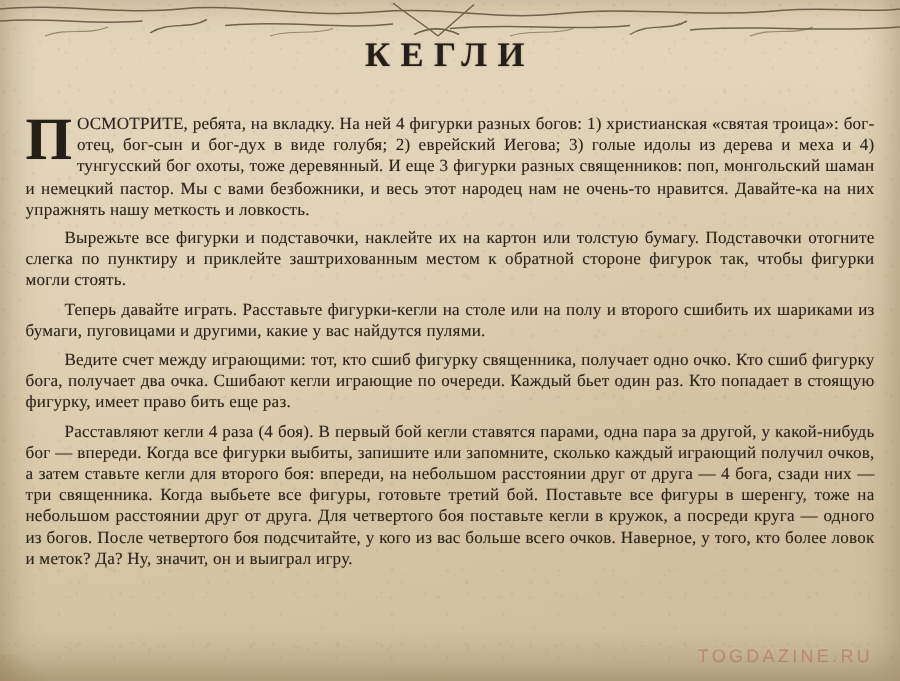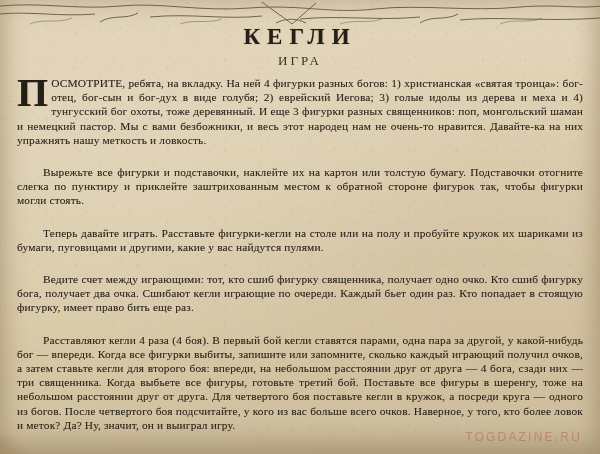--- a/index.html
+++ b/index.html
@@ -93,21 +93,21 @@
   p.para {
     margin: 0 0 0 0;
     text-align: justify;
     text-justify: inter-word;
     font-size: 11.4px;
     line-height: 14.2px;
     color: #2b251d;
     letter-spacing: 0.15px;
     text-shadow: 0 0 0.6px rgba(70,55,35,0.35);
   }
-  p.para + p.para { margin-top: 18px; }
+  p.para + p.para { margin-top: 5px; }
   p.para .indent { display: inline-block; width: 26px; }
 
   .dropcap-para {
     position: relative;
     min-height: 34px;
   }
   .dropcap {
     float: left;
     font-family: "Liberation Serif", serif;
     font-weight: bold;
@@ -160,34 +160,33 @@
       <g stroke="#5a4a34" stroke-width="0.8" fill="none" opacity="0.55">
         <path d="M30 24 C 44 18, 58 24, 72 18"></path>
         <path d="M500 24 C 514 18, 528 24, 542 18"></path>
         <path d="M180 24 C 194 19, 208 24, 222 19"></path>
         <path d="M340 24 C 354 19, 368 24, 382 19"></path>
       </g>
     </svg>
   </div>
 
   <div class="headline">КЕГЛИ</div>
-  <div class="subhead">ИГРА</div>
 
   <div class="body-col">
 
     <p class="para dropcap-para">
       <span class="dropcap">П</span><span>ОСМОТРИТЕ, ребята, на вкладку. На ней 4 фигурки разных богов: 1) христианская «святая троица»: бог-отец, бог-сын и бог-дух в виде голубя; 2) еврейский Иегова; 3) голые идолы из дерева и мехa и 4) тунгусский бог охоты, тоже деревянный. И еще 3 фигурки разных священников: поп, монгольский шаман и немецкий пастор. Мы с вами безбожники, и весь этот народец нам не очень-то нравится. Давайте-ка на них упражнять нашу меткость и ловкость.</span>
     </p>
 
     <p class="para">
       <span class="indent"></span><span>Вырежьте все фигурки и подставочки, наклейте их на картон или толстую бумагу. Подставочки отогните слегка по пунктиру и приклейте заштрихованным местом к обратной стороне фигурок так, чтобы фигурки могли стоять.</span>
     </p>
 
     <p class="para">
-      <span class="indent"></span><span>Теперь давайте играть. Расставьте фигурки-кегли на столе или на полу и пробуйте кружок их шариками из бумаги, пуговицами и другими, какие у вас найдутся пулями.</span>
+      <span class="indent"></span><span>Теперь давайте играть. Расставьте фигурки-кегли на столе или на полу и второго сшибить их шариками из бумаги, пуговицами и другими, какие у вас найдутся пулями.</span>
     </p>
 
     <p class="para">
       <span class="indent"></span><span>Ведите счет между играющими: тот, кто сшиб фигурку священника, получает одно очко. Кто сшиб фигурку бога, получает два очка. Сшибают кегли играющие по очереди. Каждый бьет один раз. Кто попадает в стоящую фигурку, имеет право бить еще раз.</span>
     </p>
 
     <p class="para">
       <span class="indent"></span><span>Расставляют кегли 4 раза (4 боя). В первый бой кегли ставятся парами, одна пара за другой, у какой-нибудь бог — впереди. Когда все фигурки выбиты, запишите или запомните, сколько каждый играющий получил очков, а затем ставьте кегли для второго боя: впереди, на небольшом расстоянии друг от друга — 4 бога, сзади них — три священника. Когда выбьете все фигуры, готовьте третий бой. Поставьте все фигуры в шеренгу, тоже на небольшом расстоянии друг от друга. Для четвертого боя поставьте кегли в кружок, а посреди круга — одного из богов. После четвертого боя подсчитайте, у кого из вас больше всего очков. Наверное, у того, кто более ловок и меток? Да? Ну, значит, он и выиграл игру.</span>
     </p>
 

